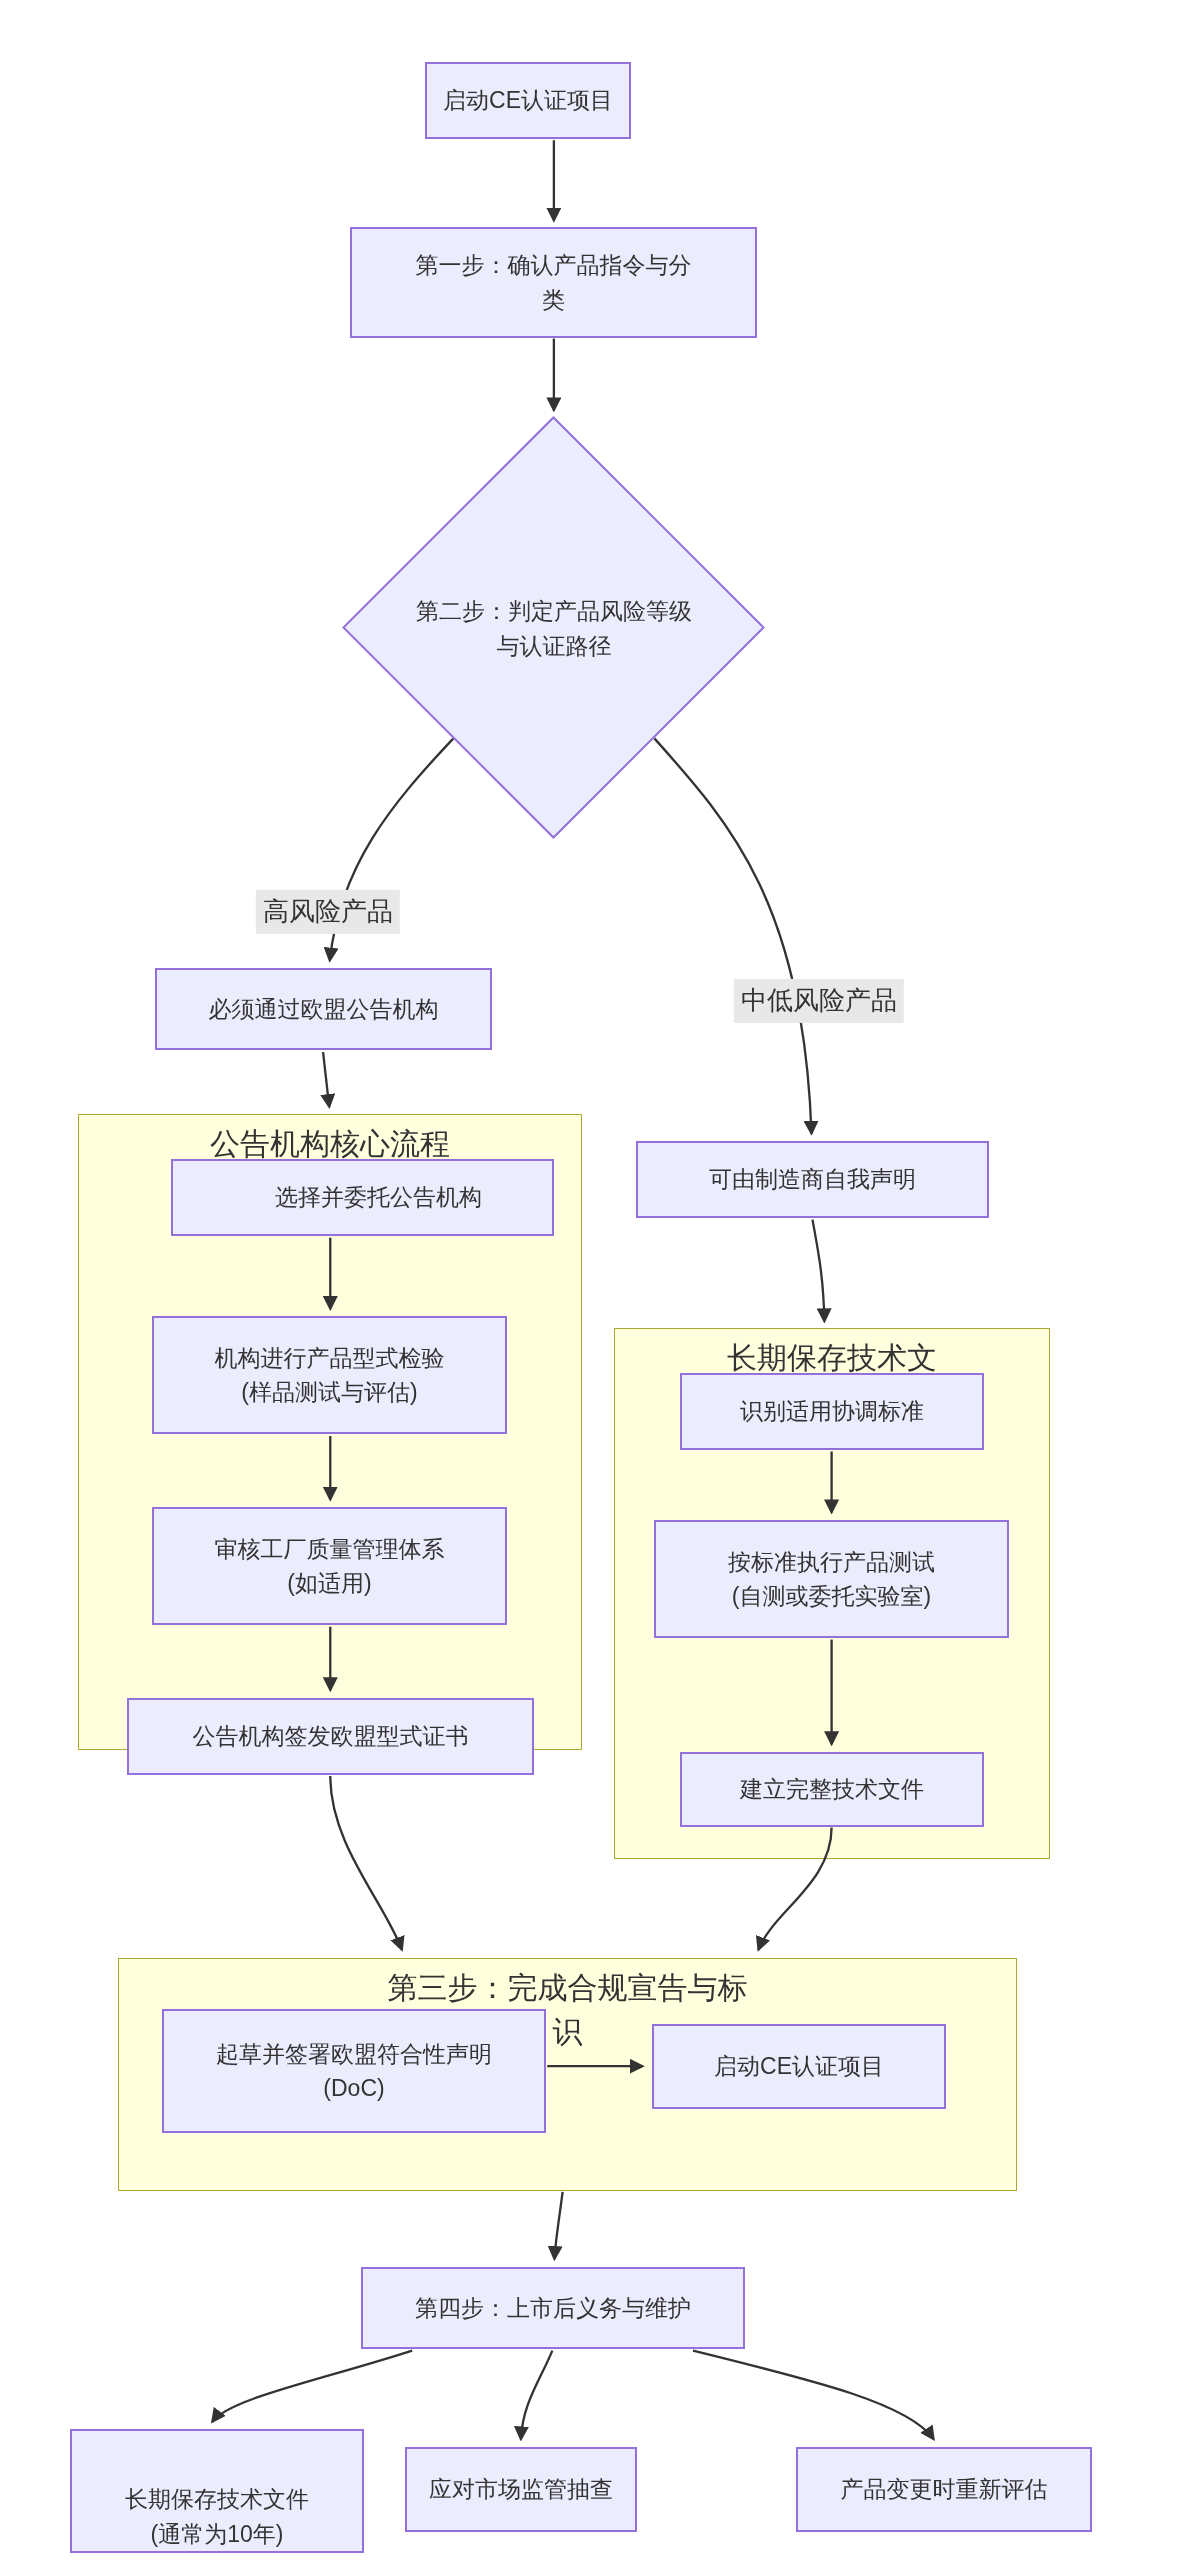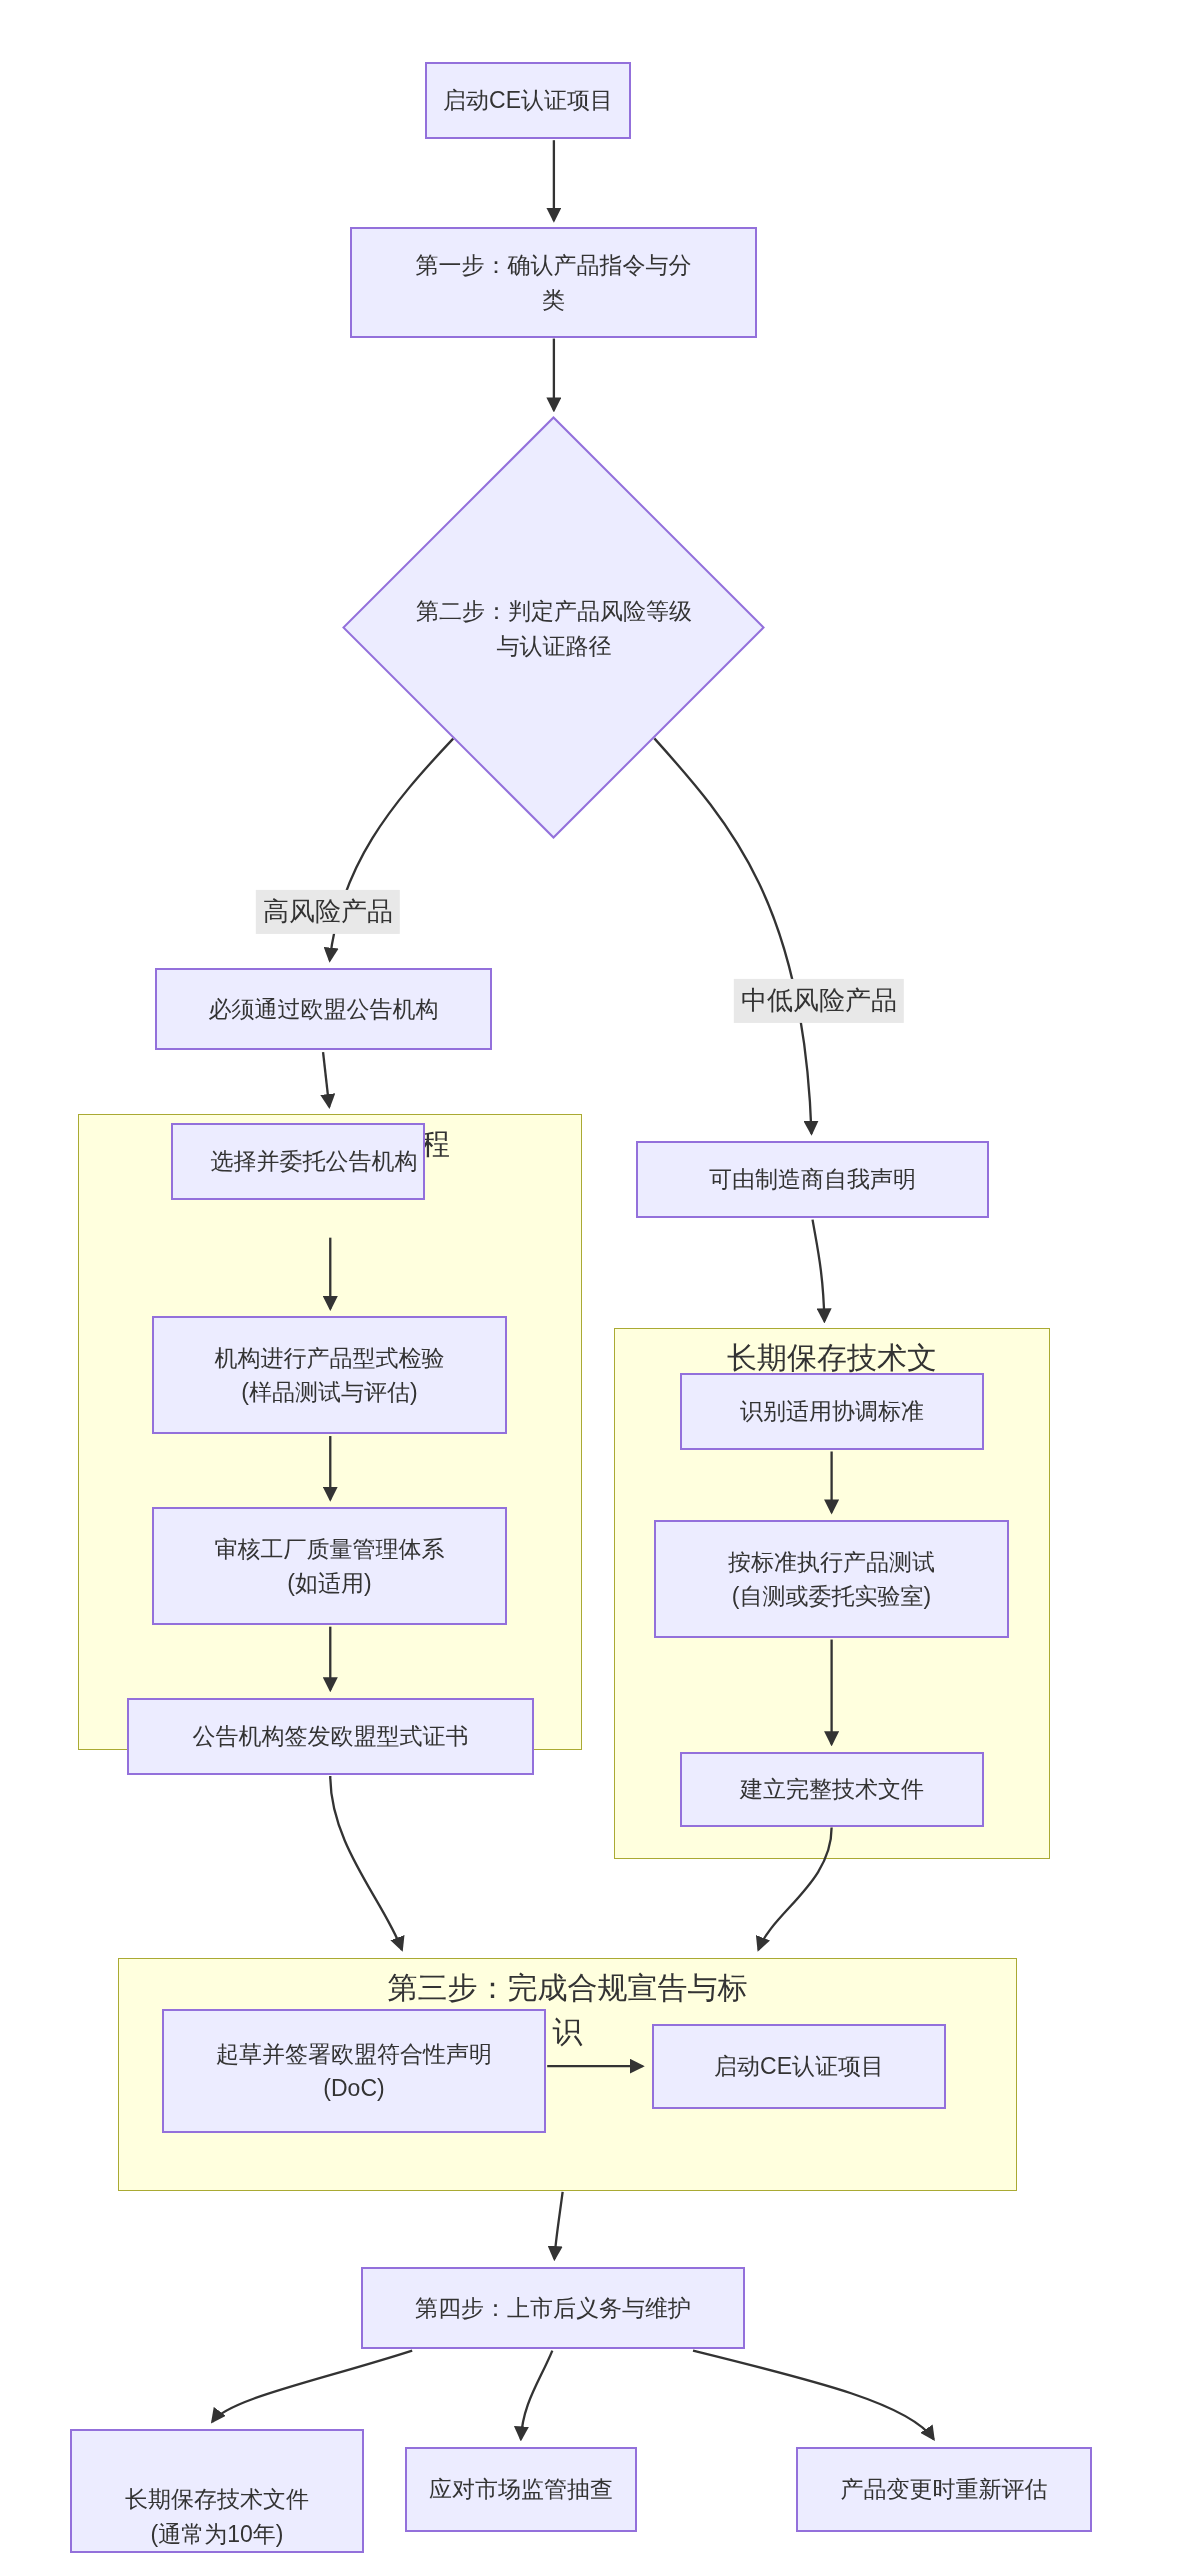--- a/index.html
+++ b/index.html
@@ -144,21 +144,21 @@
 与认证路径</div>
 
   <div class="node" style="left:155px; top:968px; width:337px; height:82px;">
     <span class="label">必须通过欧盟公告机构</span>
   </div>
 
   <div class="node" style="left:636px; top:1141px; width:353px; height:77px;">
     <span class="label">可由制造商自我声明</span>
   </div>
 
-  <div class="node" style="left:171px; top:1123px; width:254px; height:77px;padding-left:32px;">
+  <div class="node" style="left:171px; top:1159px; width:383px; height:77px;padding-left:32px;">
     <span class="label">选择并委托公告机构</span>
   </div>
 
   <div class="node" style="left:152px; top:1316px; width:355px; height:118px;">
     <span class="label">机构进行产品型式检验
 (样品测试与评估)</span>
   </div>
 
   <div class="node" style="left:152px; top:1507px; width:355px; height:118px;">
     <span class="label">审核工厂质量管理体系

